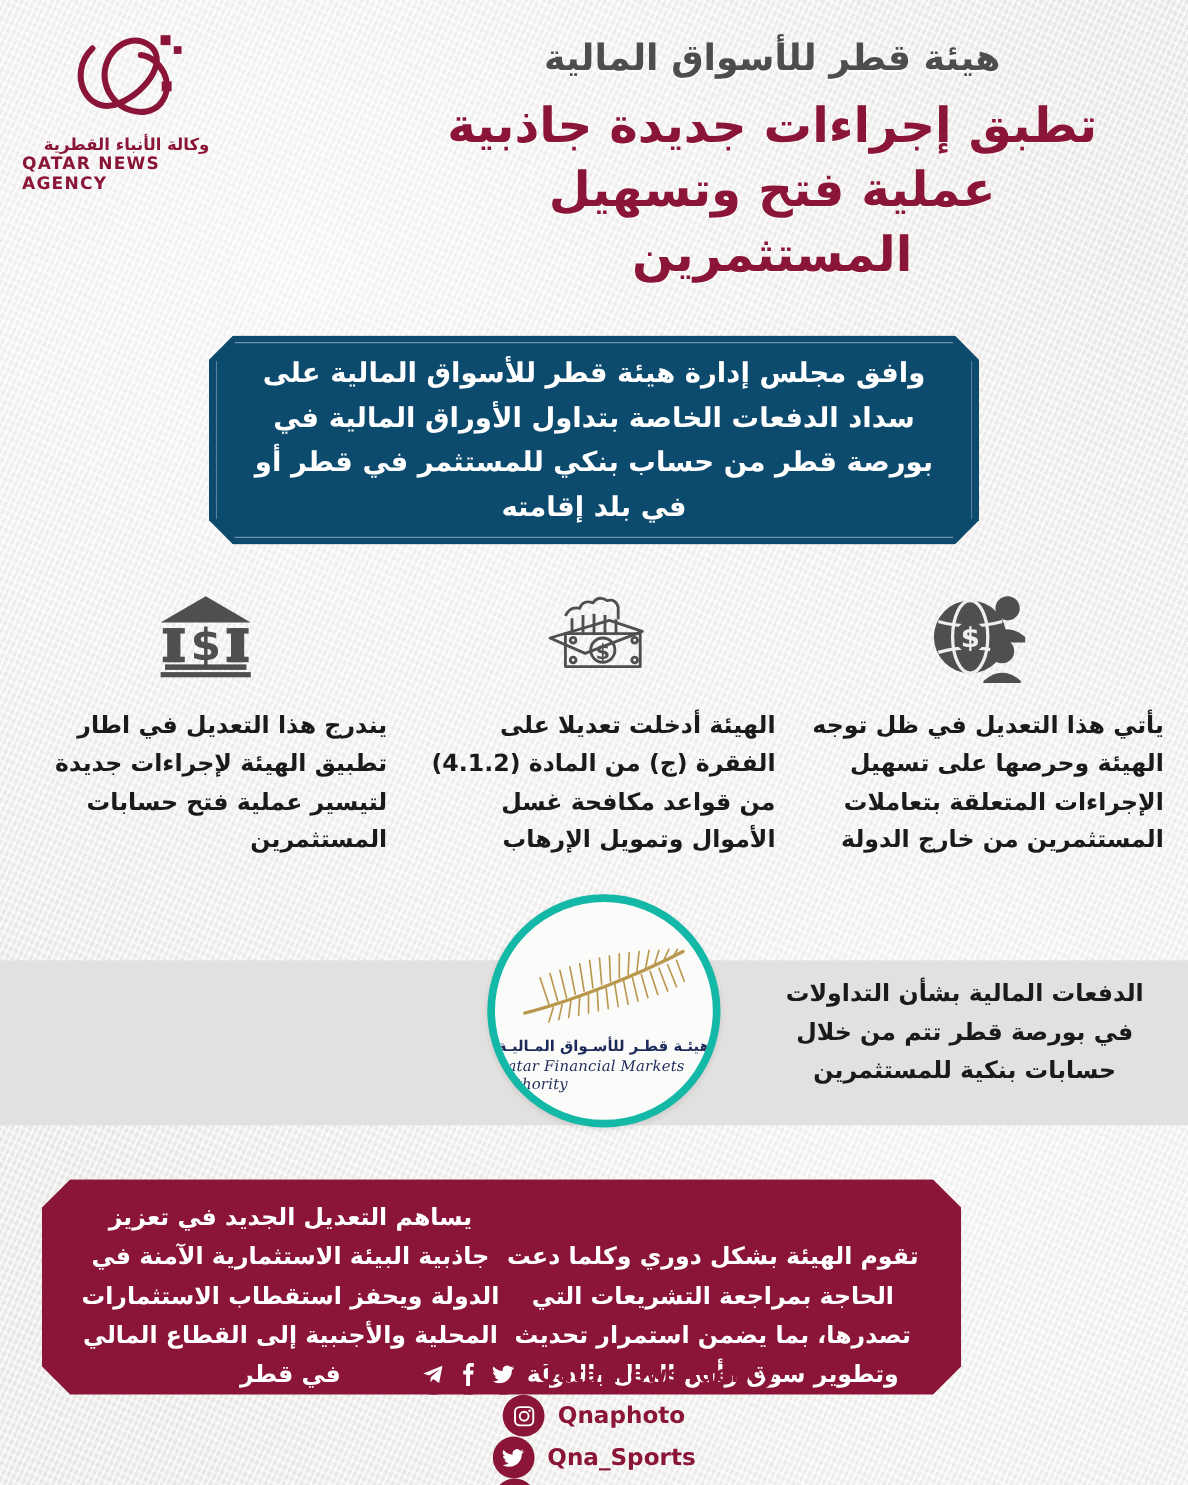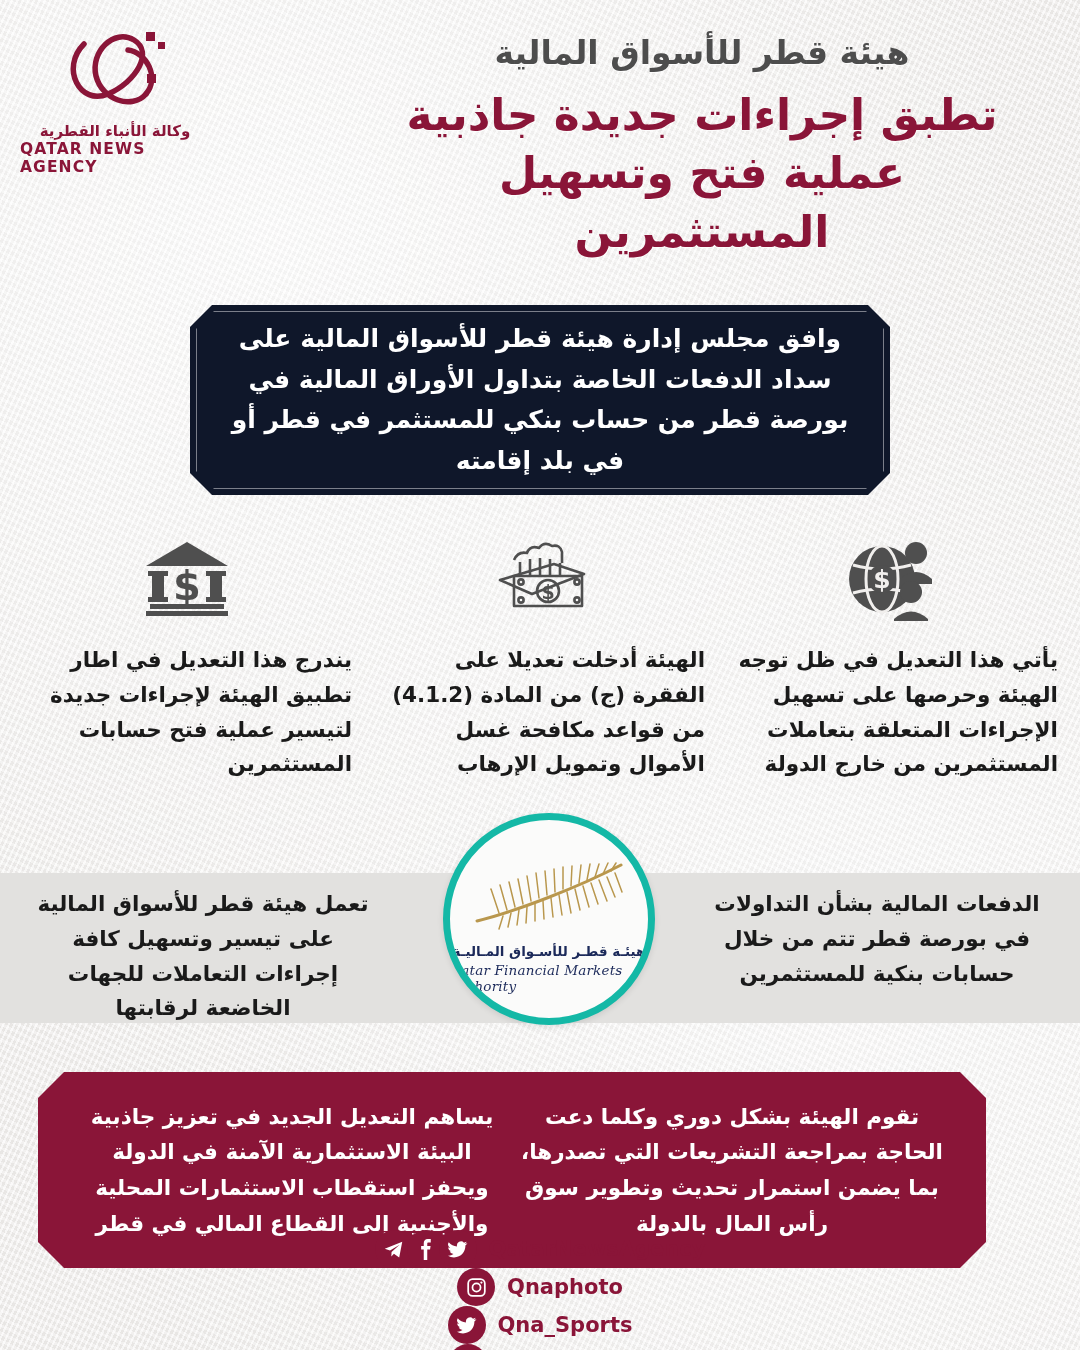--- a/index.html
+++ b/index.html
@@ -57,21 +57,21 @@
     font-size:15px; font-weight:bold; color:#8a1538; margin-top:2px; letter-spacing:.5px;
   }
   #qna-english{
     font-size:15.5px; font-weight:bold; color:#8a1538; letter-spacing:1.1px;
     direction:ltr;
   }
 
   
   #callout-box{
     position:absolute; left:190px; top:305px; width:700px; height:190px;
-    background:#0f172a;
+    background:#0c4a6e;
     color:#ffffff;
     clip-path:polygon(
       22px 0, calc(100% - 22px) 0, 100% 22px,
       100% calc(100% - 22px), calc(100% - 22px) 100%,
       22px 100%, 0 calc(100% - 22px), 0 22px);
     display:flex; align-items:center; justify-content:center;
     padding:14px 34px;
     box-shadow:0 3px 8px rgba(0,0,0,.12);
   }
   #callout-inner-border{
@@ -134,27 +134,27 @@
     letter-spacing:1.1px; margin-top:10px;
   }
   #qfma-english{
     font-size:13.5px; color:#1c2a5a; direction:ltr;
     font-family:"DejaVu Serif","Liberation Serif",serif;
     font-style:italic; margin-top:3px; letter-spacing:.2px;
   }
 
   
   #bottom-band{
-    position:absolute; left:38px; top:1072px; width:948px; height:196px;
+    position:absolute; left:38px; top:1072px; width:836px; height:196px;
     background:#8a1538;
     clip-path:polygon(
       26px 0, calc(100% - 26px) 0, 100% 26px,
       100% calc(100% - 26px), calc(100% - 26px) 100%,
       26px 100%, 0 calc(100% - 26px), 0 26px);
-    display:flex; flex-direction:row-reverse; align-items:center; justify-content:space-around;
+    display:flex; flex-direction:row-reverse; align-items:flex-end; justify-content:space-around;
     padding:0 34px;
     box-shadow:0 3px 8px rgba(0,0,0,.10);
   }
   .bottom-text{
     width:430px; color:#ffffff;
     font-size:21.5px; font-weight:bold; line-height:1.66; text-align:center;
   }
 
   
   #footer{
@@ -268,21 +268,20 @@
           <circle cx="66" cy="57" r="11" fill="#4f4f4f"></circle>
           <path d="M49 84 q17 -15 34 0 l0 2 l-34 0 Z" fill="#4f4f4f"></path>
         </svg>
       </div>
       <div class="col-text">يأتي هذا التعديل في ظل توجه الهيئة وحرصها على تسهيل الإجراءات المتعلقة بتعاملات المستثمرين من خارج الدولة</div>
     </div>
   </div>
 
   <div id="gray-band">
     <div class="band-text" id="band-text-right">الدفعات المالية بشأن التداولات في بورصة قطر تتم من خلال حسابات بنكية للمستثمرين</div>
-    <div class="band-text" id="band-text-left">تعمل هيئة قطر للأسواق المالية على تيسير وتسهيل كافة إجراءات التعاملات للجهات الخاضعة لرقابتها</div>
   </div>
 
   <div id="qfma-logo">
     <svg id="qfma-palm" viewBox="0 0 160 78">
       <g stroke="#b9974d" stroke-width="1.5" stroke-linecap="round" fill="none">
         <path d="M8 66 C48 56, 110 32, 152 10" stroke-width="3"></path>
         <path d="M30 58 L22 34"></path>
           <path d="M38 55 L31 30"></path>
           <path d="M46 52 L40 27"></path>
         <path d="M54 49 L49 24"></path>

